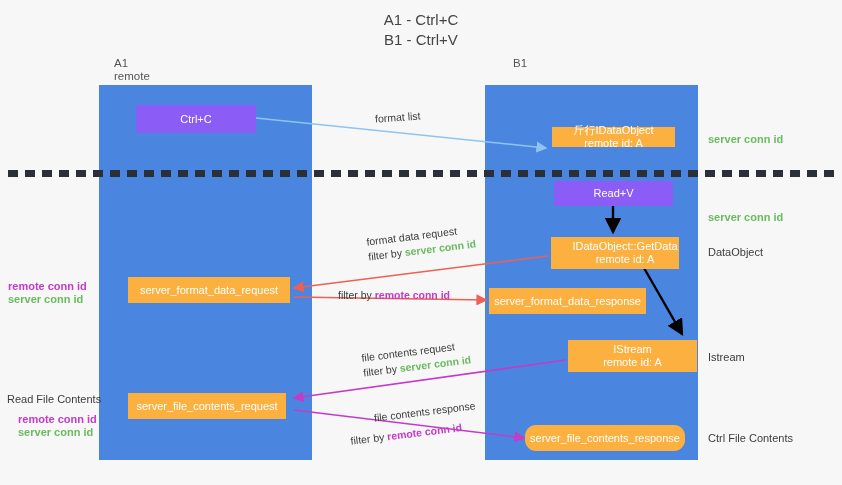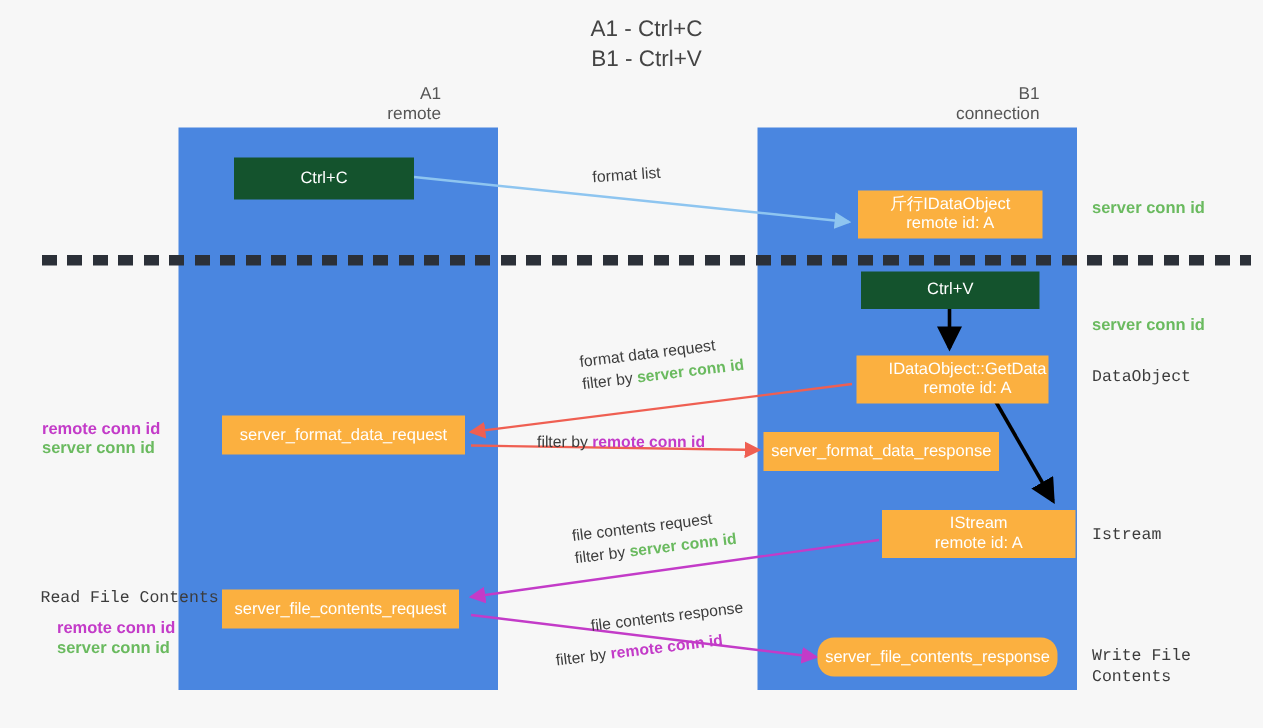--- a/index.html
+++ b/index.html
@@ -6,37 +6,37 @@
     margin: 0; padding: 0;
     background: #f7f7f7;
   }
   body {
     width: 842px; height: 485px;
     position: relative;
     overflow: hidden;
     font-family: "Liberation Sans", sans-serif;
     color: #3c3c3c;
   }
-  .canvas { position: absolute; inset: 0; margin-left: 20px; }
+  .canvas { position: absolute; inset: 0; }
 
   
   .title {
     position: absolute;
     left: 0; right: 0; top: 10px;
     text-align: center;
     font-size: 15px;
     line-height: 20px;
     color: #444;
     white-space: pre-line;
   }
 
   
   .col-head {
     position: absolute;
-    text-align: right;
+    text-align: left;
     font-size: 11.5px;
     line-height: 13px;
     color: #555;
     width: 160px;
   }
   .col-head .l1 { display: block; }
   .col-head .l2 { display: block; }
   #head-a1 { left: 114px; top: 57px; }
   #head-b1 { left: 513px; top: 57px; }
 
@@ -67,34 +67,34 @@
     flex-direction: column;
     align-items: center;
     justify-content: center;
     color: #fff;
     font-size: 11px;
     line-height: 13px;
     text-align: center;
     white-space: pre-line;
     z-index: 4;
   }
-  .node.green { background: #14532d; }
+  .node.green { background: #8b5cf6; }
   .node.orange { background: #fbb040; }
 
   
   .sidelabel {
     position: absolute;
     font-size: 11px;
     line-height: 14px;
     z-index: 5;
     white-space: pre-line;
   }
   .green-txt { color: #6aba5f; font-weight: bold; }
   .magenta-txt { color: #c33bc8; font-weight: bold; }
-  .dark-txt { color: #3c3c3c; font-family: Liberation Mono, monospace; }
+  .dark-txt { color: #3c3c3c; }
 
   
   .edge-label {
     position: absolute;
     font-size: 10.5px;
     line-height: 15px;
     color: #3c3c3c;
     white-space: nowrap;
     z-index: 5;
   }
@@ -113,21 +113,20 @@
 
   <div class="lane" id="lane-a1"></div>
   <div class="lane" id="lane-b1"></div>
 
   <div class="col-head" id="head-a1">
     <span class="l1">A1</span>
     <span class="l2">remote</span>
   </div>
   <div class="col-head" id="head-b1">
     <span class="l1">B1</span>
-    <span class="l2">connection</span>
   </div>
 
   <svg class="wires" viewBox="0 0 842 485">
     <defs>
       <marker id="ah-blue" markerWidth="7" markerHeight="7" refX="6" refY="3.5" orient="auto">
         <path d="M0,0 L7,3.5 L0,7 z" fill="#8ec5f0"></path>
       </marker>
       <marker id="ah-red" markerWidth="7" markerHeight="7" refX="6" refY="3.5" orient="auto">
         <path d="M0,0 L7,3.5 L0,7 z" fill="#ef5f52"></path>
       </marker>
@@ -151,24 +150,24 @@
 
     <line x1="566" y1="360" x2="294" y2="398" stroke="#c33bc8" stroke-width="1.6" marker-end="url(#ah-magenta)"></line>
 
     <line x1="294" y1="410" x2="524" y2="438" stroke="#c33bc8" stroke-width="1.6" marker-end="url(#ah-magenta)"></line>
   </svg>
 
   <div class="divider"></div>
 
   <div class="node green" style="left:136px; top:105px; width:120px; height:28px;">Ctrl+C</div>
 
-  <div class="node orange" style="left:552px; top:127px; width:123px; height:32px;">⽄⾏IDataObject
+  <div class="node orange" style="left:552px; top:127px; width:123px; height:20px;">⽄⾏IDataObject
 remote id: A</div>
 
-  <div class="node green" style="left:554px; top:181px; width:119px; height:25px;">Ctrl+V</div>
+  <div class="node green" style="left:554px; top:181px; width:119px; height:25px;">Read+V</div>
 
   <div class="node orange" style="left:551px; top:237px; width:128px; height:32px;padding-left:20px;">IDataObject::GetData
 remote id: A</div>
 
   <div class="node orange" style="left:128px; top:277px; width:162px; height:26px;">server_format_data_request</div>
 
   <div class="node orange" style="left:489px; top:288px; width:157px; height:26px;">server_format_data_response</div>
 
   <div class="node orange" style="left:568px; top:340px; width:129px; height:32px;">IStream
 remote id: A</div>
@@ -178,21 +177,21 @@
   <div class="node orange" style="left:525px; top:425px; width:160px; height:26px;border-radius:11px;">server_file_contents_response</div>
 
   <div class="sidelabel green-txt" style="left:708px; top:132px;">server conn id</div>
 
   <div class="sidelabel green-txt" style="left:708px; top:210px;">server conn id</div>
 
   <div class="sidelabel dark-txt" style="left:708px; top:245px;">DataObject</div>
 
   <div class="sidelabel dark-txt" style="left:708px; top:350px;">Istream</div>
 
-  <div class="sidelabel dark-txt" style="left:708px; top:431px;">Write File Contents</div>
+  <div class="sidelabel dark-txt" style="left:708px; top:431px;">Ctrl File Contents</div>
 
   <div class="sidelabel magenta-txt" style="left:8px; top:279px;">remote conn id</div>
   <div class="sidelabel green-txt" style="left:8px; top:292px;">server conn id</div>
 
   <div class="sidelabel dark-txt" style="left:7px; top:392px;">Read File Contents</div>
   <div class="sidelabel magenta-txt" style="left:18px; top:412px;">remote conn id</div>
   <div class="sidelabel green-txt" style="left:18px; top:425px;">server conn id</div>
 
   <div class="edge-label" style="left:375px; top:110px; transform:rotate(-4deg);">
     <span>format list</span>

